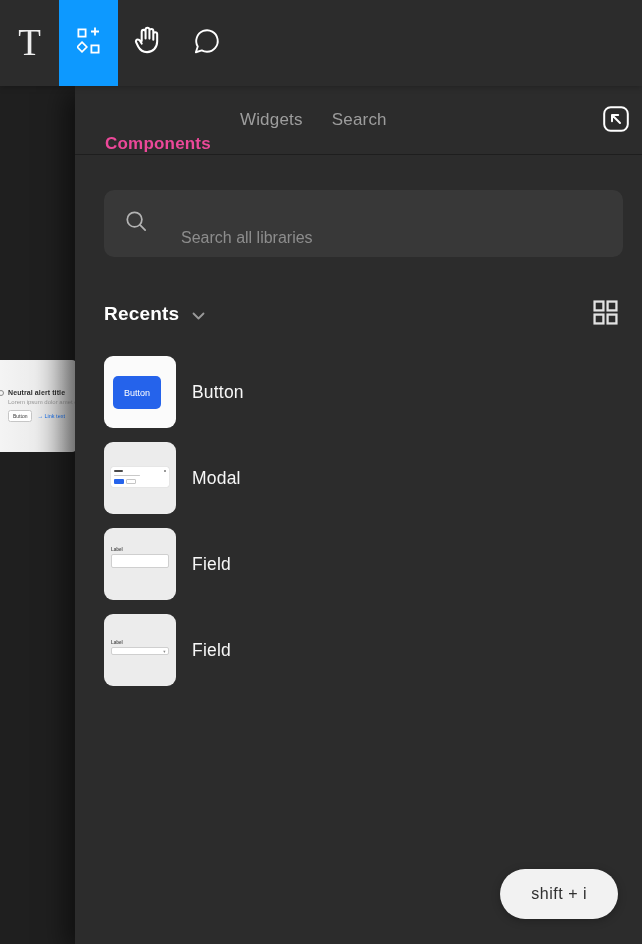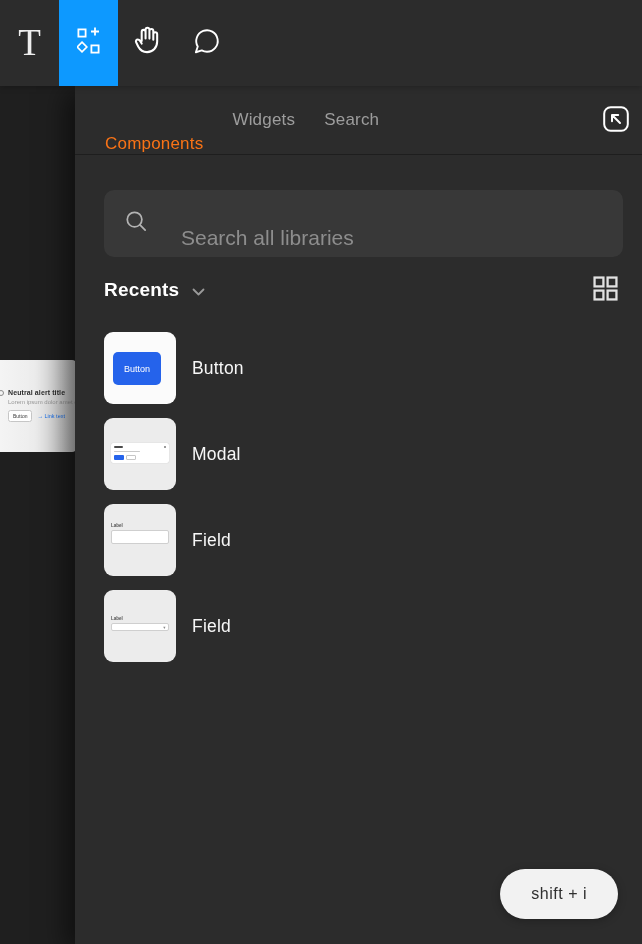--- a/index.html
+++ b/index.html
@@ -34,29 +34,29 @@
   .tool{width:59px;height:86px;display:flex;align-items:center;justify-content:center;cursor:pointer;}
   .tool.active{background:var(--accent-blue);}
   .text-tool-glyph{font-family:"Liberation Serif","DejaVu Serif",serif;font-size:37px;color:#ededed;line-height:1;margin-top:-2px;}
 
   
   .panel{position:absolute;left:75px;top:86px;width:567px;height:858px;background:var(--panel-bg);z-index:2;
     box-shadow:-10px 6px 24px rgba(0,0,0,.5);overflow:hidden;}
 
   .tabbar{position:relative;height:69px;display:flex;align-items:center;padding-left:30px;gap:29px;border-bottom:1px solid #1e1e1e;}
   .tab{font-size:17px;color:#9d9d9d;font-weight:500;cursor:pointer;letter-spacing:.2px;}
-  .tab.active{color:#f97316;font-weight:400;margin-top:48px;}
+  .tab.active{color:#ec4899;font-weight:700;margin-top:48px;}
   .panel-corner-btn{position:absolute;right:13px;top:22px;width:26px;height:26px;display:flex;align-items:center;justify-content:center;cursor:pointer;}
 
   .searchbar{margin:35px 19px 0 29px;height:67px;background:var(--search-bg);border-radius:10px;display:flex;align-items:center;padding:0 20px;}
-  .searchbar input{flex:1;margin-left:32px;background:transparent;border:none;outline:none;font-size:21px;color:#ddd;
+  .searchbar input{flex:1;margin-left:32px;background:transparent;border:none;outline:none;font-size:16px;color:#ddd;
     font-family:"Liberation Sans","DejaVu Sans",sans-serif;margin-top:28px;}
   .searchbar input::placeholder{color:#8d8d8d;}
 
-  .recents-header{margin-top:20px;height:26px;display:flex;align-items:center;padding:0 24px 0 29px;}
+  .recents-header{margin-top:44px;height:26px;display:flex;align-items:center;padding:0 24px 0 29px;}
   .recents-title{font-size:19px;font-weight:700;color:#fff;letter-spacing:.2px;}
   .recents-chevron{margin-left:13px;margin-top:3px;display:flex;}
   .recents-spacer{flex:1;}
 
   .list{margin-top:29px;}
   .row{display:flex;align-items:center;height:72px;margin-bottom:14px;padding-left:29px;cursor:pointer;}
   .row-label{margin-left:16px;font-size:17.5px;color:#f7f7f7;letter-spacing:.2px;}
 
   .thumb{position:relative;width:72px;height:72px;border-radius:9px;background:#ececec;overflow:hidden;flex:none;}
   .thumb-button{background:#fbfbfb;}

